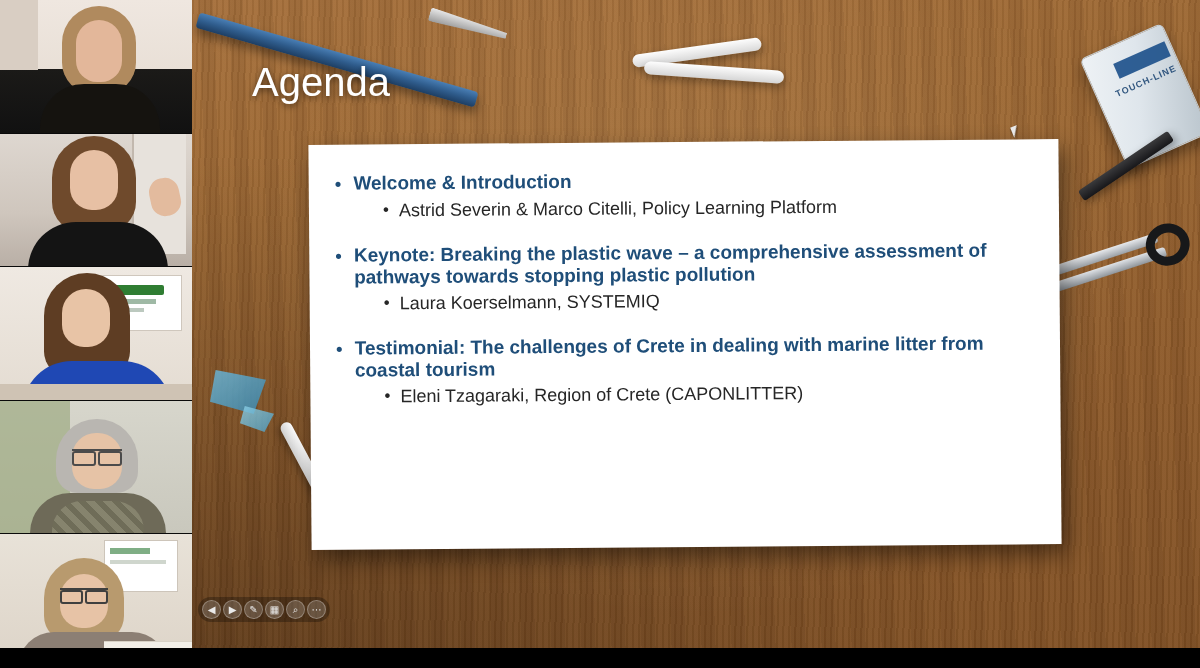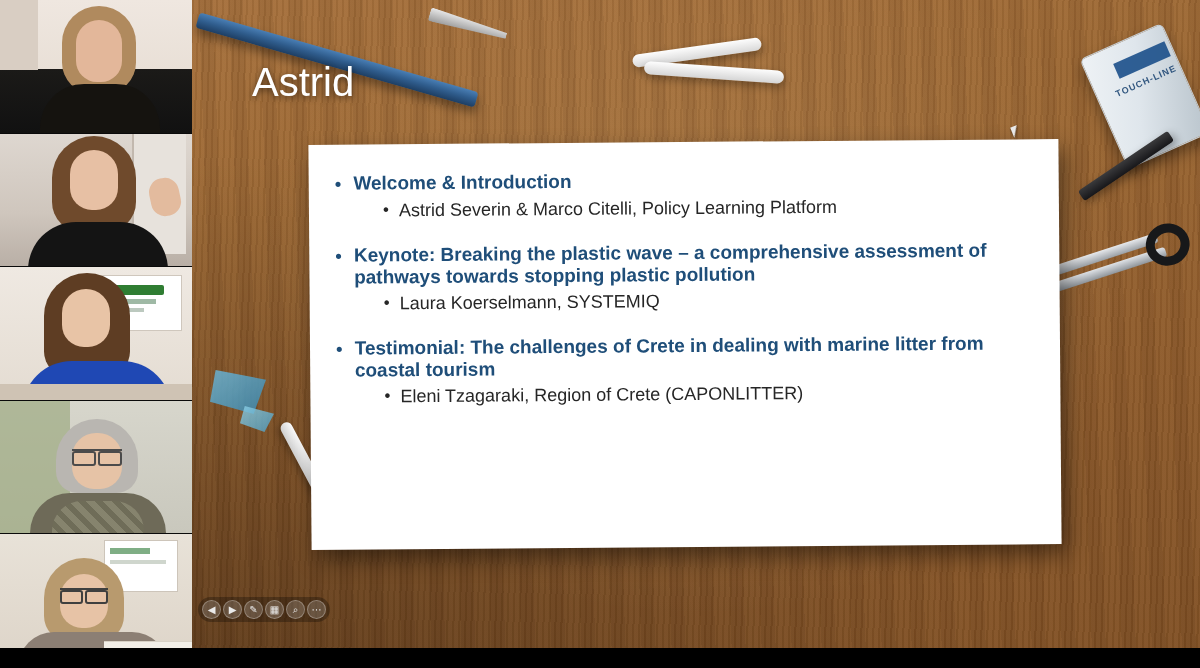--- a/index.html
+++ b/index.html
@@ -347,21 +347,21 @@
     <div class="obj tube-text">TOUCH-LINE</div>
     <div class="obj scissors">
       <div class="blade"></div>
         <div class="blade2"></div>
         <div class="handle"></div>
     </div>
     <div class="obj pencil-dark"></div>
     <div class="obj plastic-bit"></div>
     <div class="obj plastic-bit2"></div>
 
-    <div id="slide-title">Astrid</div>
+    <div id="slide-title">Agenda</div>
 
     <div id="slide-card">
 
       <div class="agenda-group">
         <div class="agenda-row">
           <span class="bullet-l1">•</span>
           <span class="head-l1">Welcome &amp; Introduction</span>
         </div>
         <div class="sub-row">
           <span class="bullet-l2">•</span>

